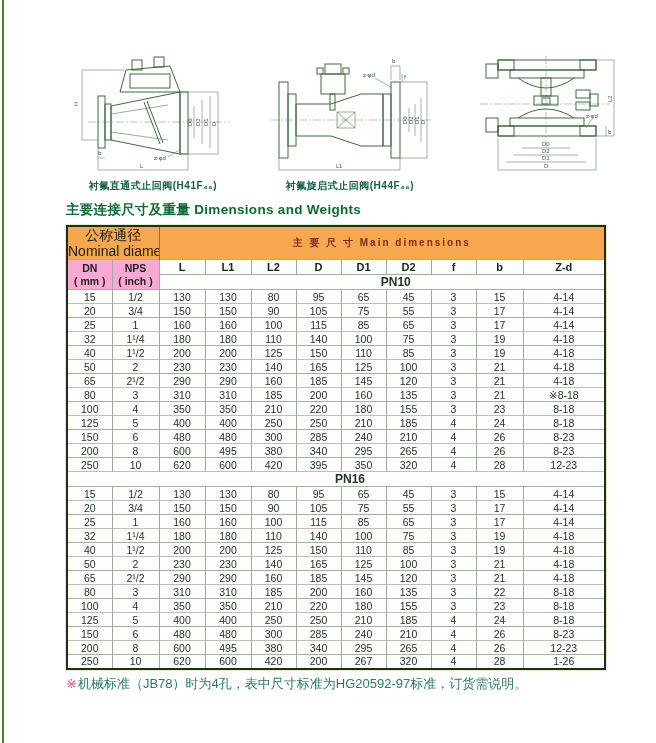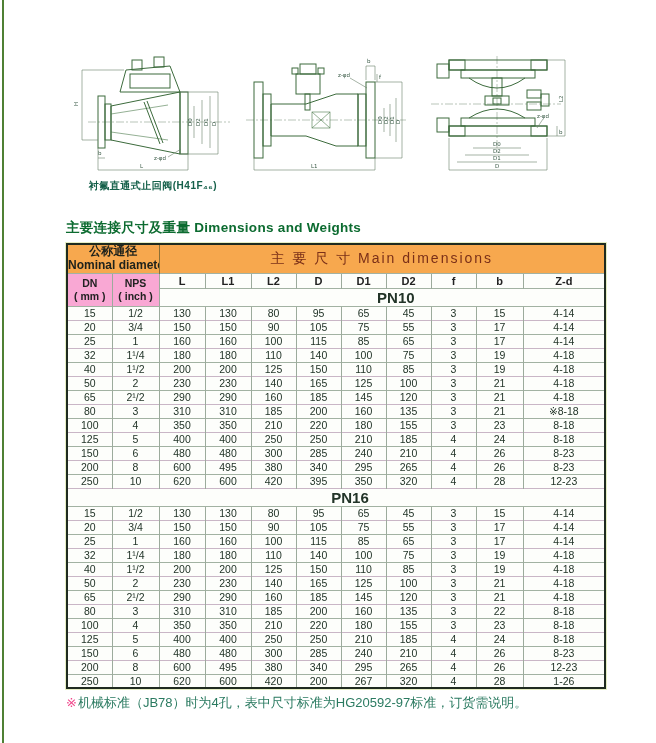--- a/index.html
+++ b/index.html
@@ -5,52 +5,52 @@
   * { margin:0; padding:0; box-sizing:border-box; }
   html,body { width:656px; height:743px; }
   body {
     position:relative; background:#ffffff; overflow:hidden;
     font-family:"Liberation Sans","DejaVu Sans",sans-serif;
     color:#24382c;
   }
   .page-edge { position:absolute; left:2px; top:0; width:2px; height:100%; background:#4f8034; }
 
   
-  .drawings { position:absolute; top:52px; left:68px; right:29px; display:flex; }
+  .drawings { position:absolute; top:52px; left:68px; right:29px; display:flex; justify-content:space-between; }
   .fig { text-align:center; }
   .fig svg { display:block; }
   .fig .caption {
     margin-top:3px; font-size:10px; font-weight:bold; color:#15604a; letter-spacing:0.5px;
   }
   svg .ln  { stroke:#3c6b3c; stroke-width:1; fill:none; }
   svg .thin{ stroke:#4c7a4c; stroke-width:0.6; fill:none; }
   svg .cl  { stroke:#8aa08a; stroke-width:0.6; stroke-dasharray:8 2 2 2; fill:none; }
   svg .dim { stroke:#6a806a; stroke-width:0.6; fill:none; }
   svg text { fill:#3a5a46; font-size:5.5px; font-family:"DejaVu Sans",sans-serif; }
 
   
-  .content { position:absolute; top:219px; left:66px; width:538px; }
+  .content { position:absolute; top:201px; left:66px; width:538px; }
   .title { font-size:13.5px; font-weight:bold; color:#0c6b30; margin-bottom:6px; letter-spacing:0.3px; }
 
   table.dims {
     width:538px; table-layout:fixed; border-collapse:collapse;
     border:2px solid #1f2b20; outline:1px solid #e6eec4;
     background:#fdfefb;
   }
   table.dims th, table.dims td {
     border-left:1px solid #9cab9c; border-top:1px solid #a2b2a2;
     text-align:center; vertical-align:middle; overflow:hidden; white-space:nowrap;
   }
   tbody tr:nth-child(even) td { border-top-color:#c9b6c6; }
   thead tr.orange th { background:#f7a84e; border-top:none; border-left:1px solid #8a6f36; }
-  th.nominal { font-size:12px; font-weight:bold; color:#20231c; line-height:1.15; height:28px; }
-  th.maindim { font-size:14px; font-weight:normal; color:#7a2f18; letter-spacing:2px; }
+  th.nominal { font-size:14px; font-weight:normal; color:#20231c; line-height:1.15; height:28px; }
+  th.maindim { font-size:10px; font-weight:bold; color:#7a2f18; letter-spacing:2px; }
   th.dnhead  { font-size:10.5px; font-weight:bold; color:#222; line-height:1.2; background:#f9a8d4; }
   th.colhead { font-size:11px; font-weight:bold; color:#222; height:15px; background:#fdfefb; }
-  th.pnrow, td.pnrow { font-size:15px; font-weight:bold; color:#223428; height:15px; background:#fdfefb;padding-left:28px; }
+  th.pnrow, td.pnrow { font-size:12px; font-weight:bold; color:#223428; height:15px; background:#fdfefb;padding-left:28px; }
   tbody td { font-size:10.5px; height:14px; color:#223428; }
 
   .footnotes { margin-top:5px; }
   .footnote { font-size:13px; color:#2a7a60; line-height:1.45; }
   .footnote .marker { color:#f0488c; margin-right:1px; }
 </style>
 </head>
 <body>
 
 <div class="page-edge"></div>
@@ -154,20 +154,21 @@
       <text transform="rotate(-90 144 72)" x="144" y="72">D0</text>
       <text transform="rotate(-90 150 72)" x="150" y="72">D2</text>
       <text transform="rotate(-90 156 72)" x="156" y="72">D1</text>
       <text transform="rotate(-90 162 72)" x="162" y="72">D</text>
 
       <line class="dim" x1="16" y1="118" x2="137" y2="118"></line>
       <line class="dim" x1="16" y1="106" x2="16" y2="118"></line>
       <line class="dim" x1="137" y1="106" x2="137" y2="118"></line>
       <text x="73" y="116">L1</text>
     </svg>
+    <div class="caption">衬氟旋启式止回阀(H44F₄₆)</div>
   </div>
 
   <div class="fig">
     <svg width="165" height="124" viewBox="0 0 165 124">
       <defs>
         <pattern id="h3" patternUnits="userSpaceOnUse" width="4" height="4">
           <path d="M0,4 L4,0" stroke="#3c6b3c" stroke-width="0.5"></path>
         </pattern>
       </defs>
       <line class="cl" x1="84" y1="4" x2="84" y2="100"></line>

